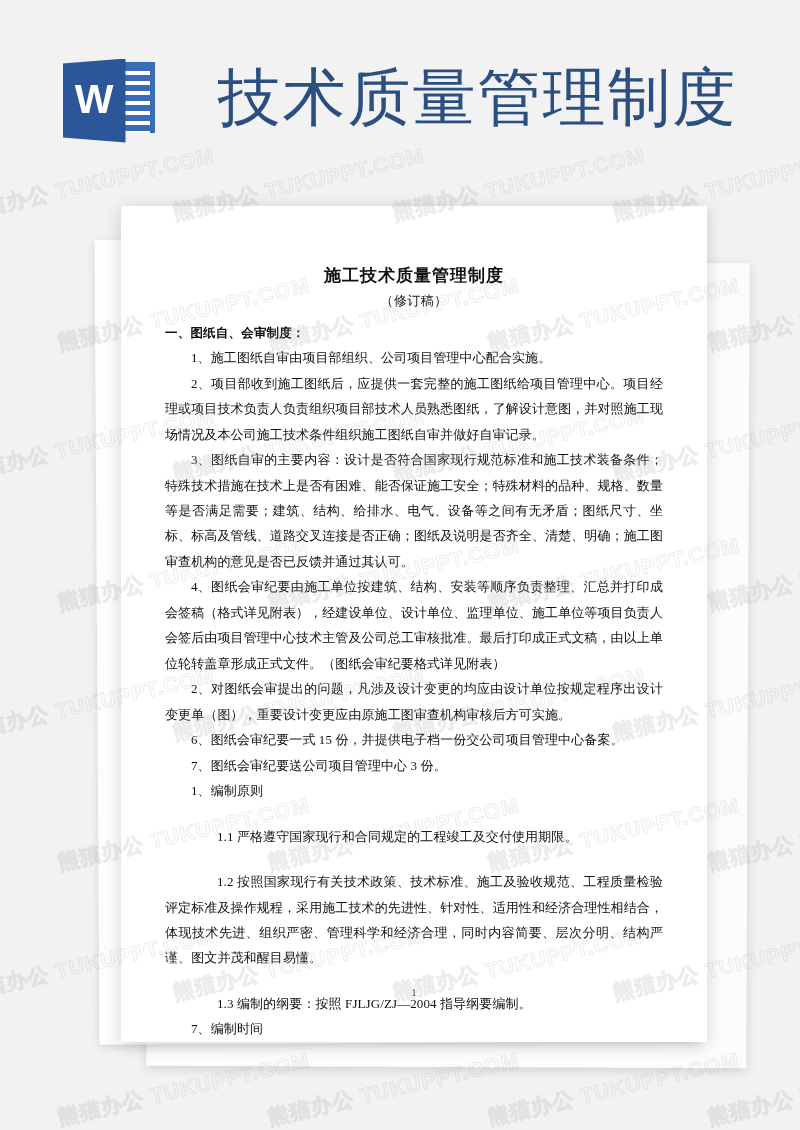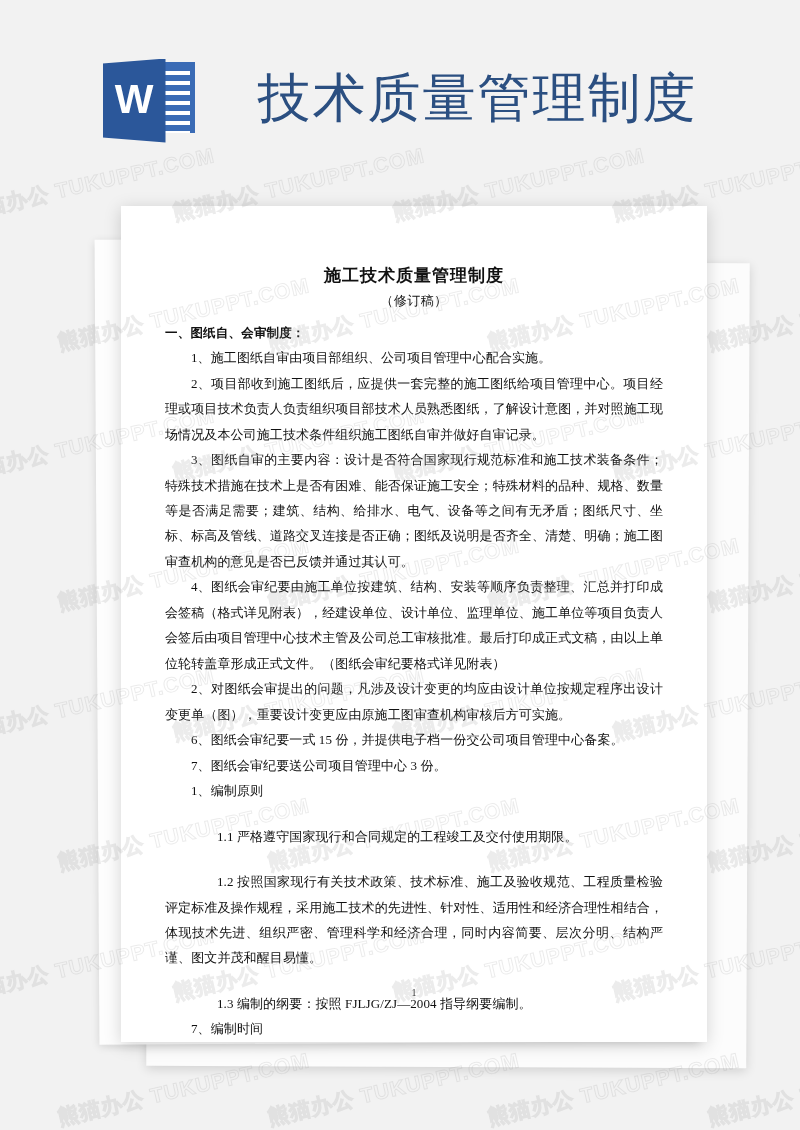--- a/index.html
+++ b/index.html
@@ -87,21 +87,21 @@
   .word-icon .block span {
     color: #ffffff;
     font-family: "Liberation Sans", "DejaVu Sans", sans-serif;
     font-weight: 700;
     font-size: 41px;
     line-height: 1;
     margin-top: -2px;
   }
   .header-title {
     font-family: "Liberation Sans", "DejaVu Sans", sans-serif;
-    font-size: 53px;
+    font-size: 63px;
     line-height: 1;
     font-weight: 400;
     color: #2b4f81;
     letter-spacing: 2px;
     white-space: nowrap;
     margin-left: 37px;
   }
 
   
   .sheet {

